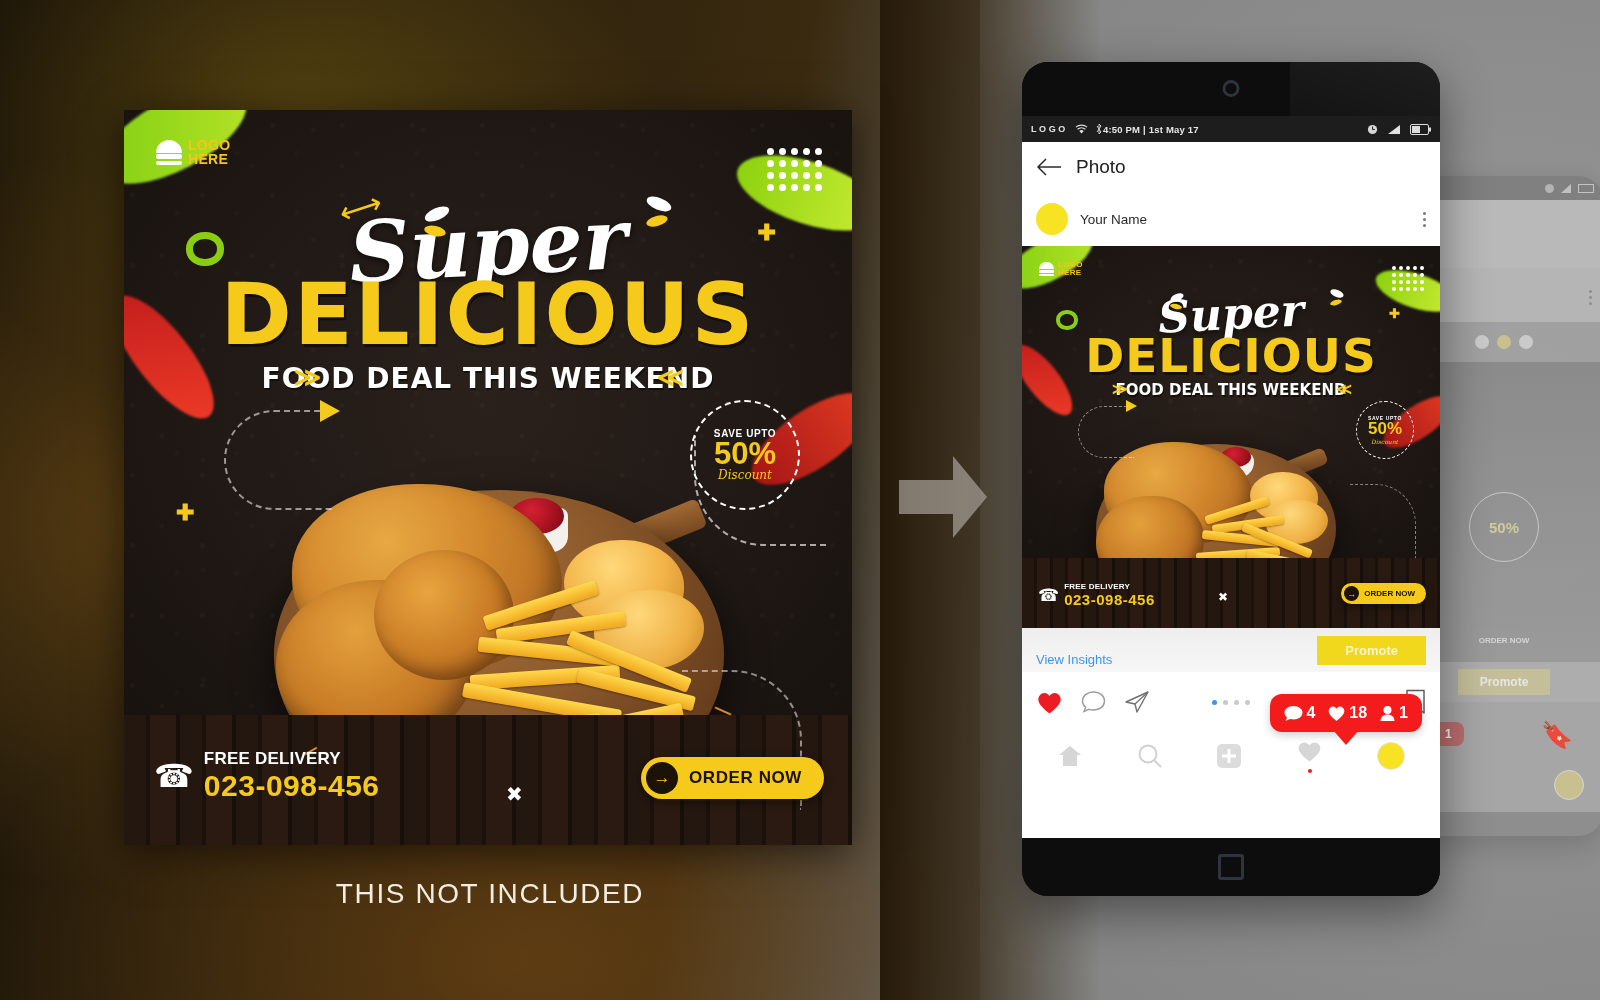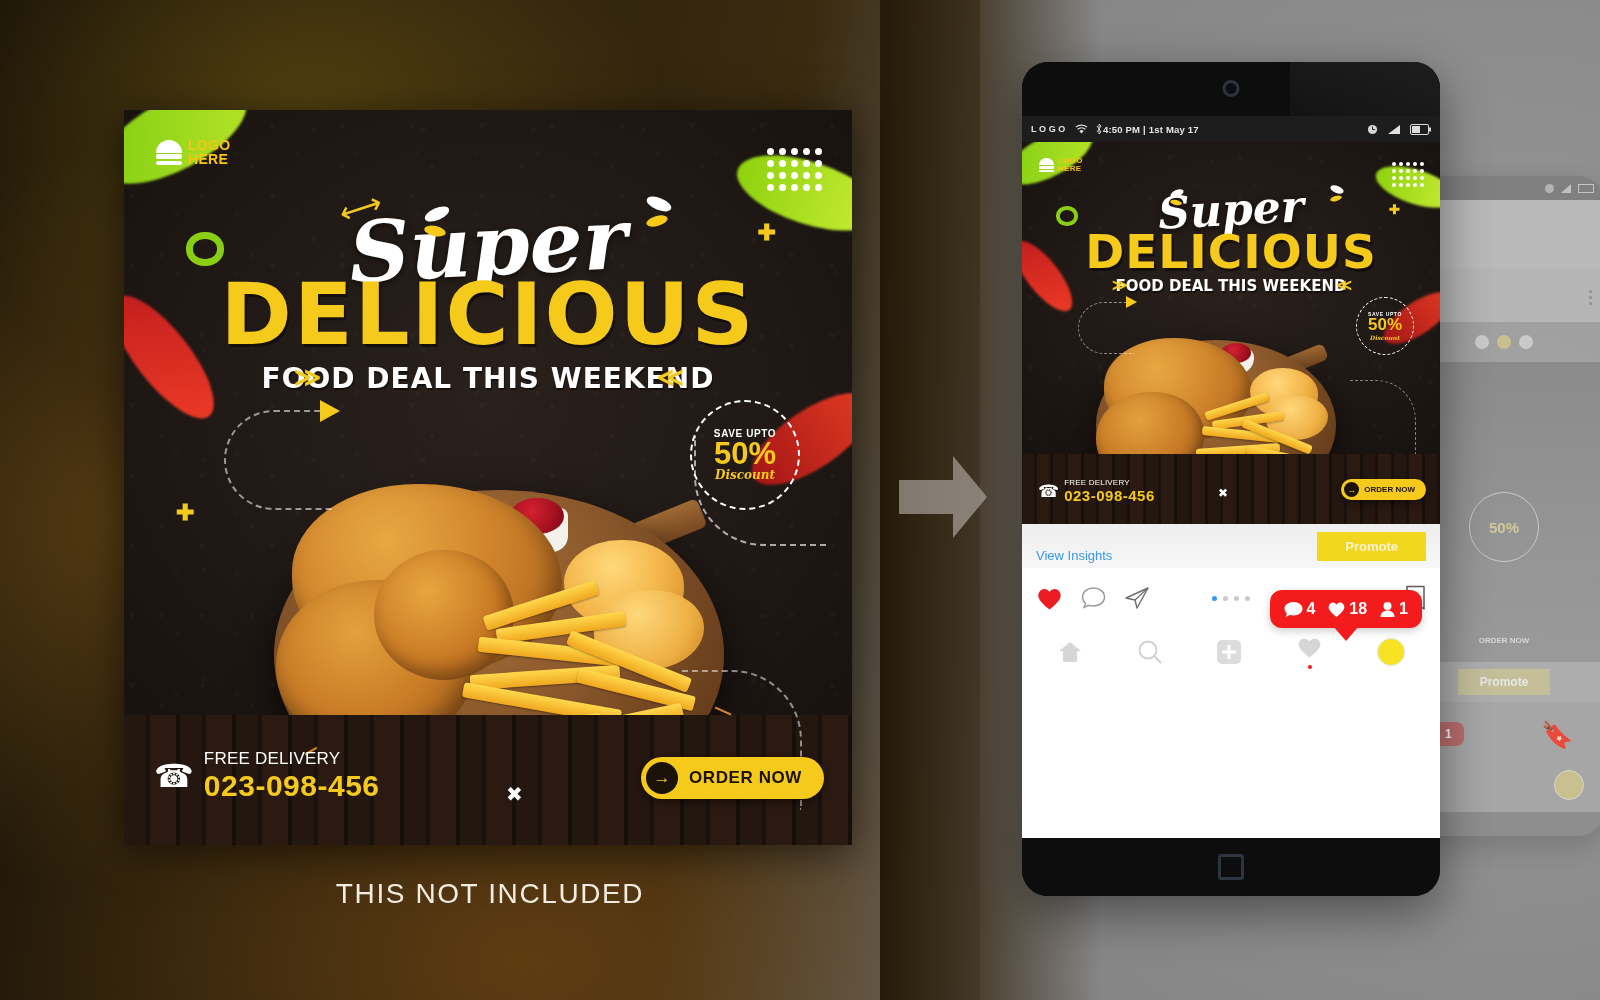--- a/index.html
+++ b/index.html
@@ -79,21 +79,21 @@
     text-shadow: 1px 2px 0 rgba(0,0,0,.5);
   }
 
   .badge {
     position:absolute; border-radius:50%;
     border:2px dashed #fff; display:flex; flex-direction:column;
     align-items:center; justify-content:center; color:#fff;
   }
   .badge .b1 { font-weight:800; letter-spacing:.6px; }
   .badge .b2 { color:#F5CA1B; font-weight:900; line-height:.96; }
-  .badge .b3 { font-style:italic; font-family:"DejaVu Serif", serif; font-weight:700; color:#F5CA1B;}
+  .badge .b3 { font-style:italic; font-family:"DejaVu Serif", serif; font-weight:400; color:#F5CA1B;}
 
   .food { position:absolute; }
   .board {
     position:absolute; border-radius:50%;
     background: radial-gradient(ellipse at 42% 30%, #a9713c 0%, #8d5a2c 38%, #6d421f 70%, #512f15 100%);
     box-shadow: 0 14px 40px rgba(0,0,0,.65);
   }
   .handle {
     position:absolute; background: linear-gradient(180deg,#a06a34,#7a4a22);
     border-radius:6px; transform: rotate(-22deg);
@@ -106,21 +106,21 @@
   .sauce .ket { position:absolute; border-radius:50%;
     background: radial-gradient(circle at 40% 35%, #d42132 0%, #a3101f 60%, #6e0a15 100%); }
 
   .wood { position:absolute; left:0; right:0; bottom:0;
     background: repeating-linear-gradient(90deg,#241710 0 22px,#1b110c 22px 26px,#2b1a11 26px 52px,#170f0a 52px 56px);
   }
   .spark { position:absolute; background:#ff9c2a; border-radius:2px; opacity:.85; filter: blur(.4px); }
 
   .delivery { position:absolute; display:flex; align-items:center; gap:10px; }
   .phoneico { color:#fff; }
-  .del-txt .l1 { color:#fff; font-weight:400; letter-spacing:.2px; }
+  .del-txt .l1 { color:#fff; font-weight:700; letter-spacing:.2px; }
   .del-txt .l2 { color:#F5CA1B; font-weight:900; letter-spacing:.5px; }
 
   .order {
     position:absolute; background:#F5CA1B; border-radius:999px;
     display:flex; align-items:center; color:#1b1208; font-weight:900;
     box-shadow: 0 3px 10px rgba(0,0,0,.45);
   }
   .order .circ { background:#1b1208; border-radius:50%; display:flex; align-items:center; justify-content:center; color:#F5CA1B; }
 
   .starpl { position:absolute; color:#fff; }
@@ -433,21 +433,36 @@
           <path d="M13 1 L13 10 L1 10 Z" fill="#e0e0e0"></path>
         </svg>
         <svg width="21" height="11" viewBox="0 0 21 11">
           <rect x="0.5" y="0.5" width="18" height="10" rx="1.5" fill="none" stroke="#dcdcdc"></rect>
           <rect x="2" y="2" width="8" height="7" fill="#dcdcdc"></rect>
           <rect x="19" y="3.5" width="2" height="4" fill="#dcdcdc"></rect>
         </svg>
       </div>
     </div>
 
-
+    <div class="appbar">
+      <svg width="26" height="18" viewBox="0 0 26 18">
+        <path d="M25 9 H2 M10 1 L2 9 L10 17" stroke="#2b2b2b" stroke-width="1.5" fill="none"></path>
+      </svg>
+      <span class="title">Photo</span>
+    </div>
+
+    <div class="userrow">
+      <div class="avatar"></div>
+      <div class="uname">Your Name</div>
+      <div class="kebab">
+          <i></i>
+          <i></i>
+          <i></i>
+        </div>
+    </div>
 
     <div class="poster" id="posterSmall">
       <div class="tex"></div>
       <div class="chilli" style="left:-20px;top:-6px;width:95px;height:40px;background:linear-gradient(120deg,#7fce12,#b6e327);transform:rotate(-28deg);"></div>
       <div class="chilli" style="left:-22px;top:118px;width:86px;height:32px;background:linear-gradient(120deg,#c11d1d,#ee3b27);transform:rotate(52deg);"></div>
       <div class="chilli" style="right:-18px;top:28px;width:84px;height:34px;background:linear-gradient(90deg,#8ed20f,#c9ec33);transform:rotate(18deg);"></div>
       <div class="chilli" style="right:-18px;top:160px;width:80px;height:32px;background:linear-gradient(90deg,#a61616,#e03a22);transform:rotate(-34deg);"></div>
       <div class="chilli" style="left:-14px;bottom:-6px;width:74px;height:28px;background:linear-gradient(90deg,#69b90e,#a8dd22);transform:rotate(-16deg);"></div>
       <div class="chilli" style="right:-14px;bottom:-4px;width:70px;height:26px;background:linear-gradient(90deg,#74c00c,#abe025);transform:rotate(24deg);"></div>
       <div class="pepper-ring" style="left:34px;top:64px;width:22px;height:20px;border-width:4px;border-color:#8ace14;"></div>

